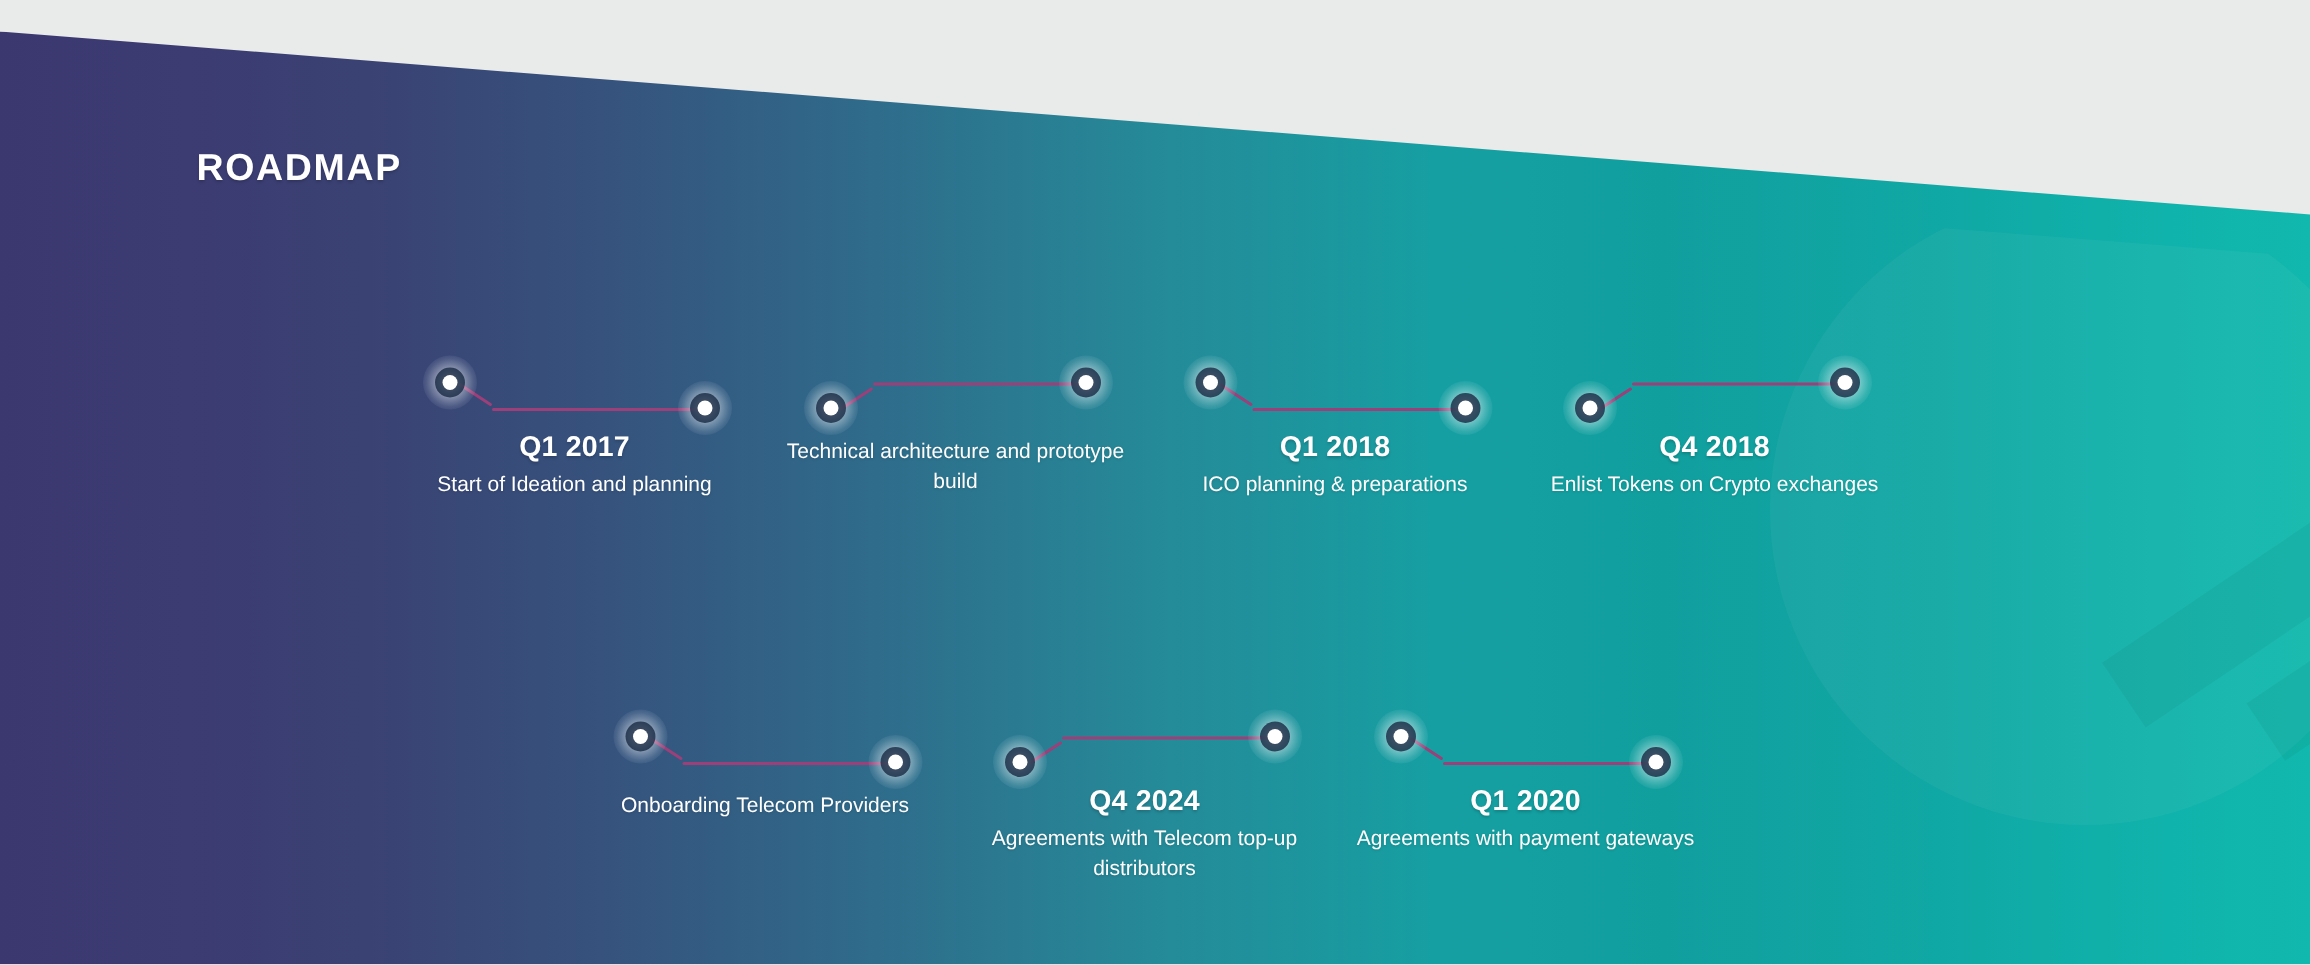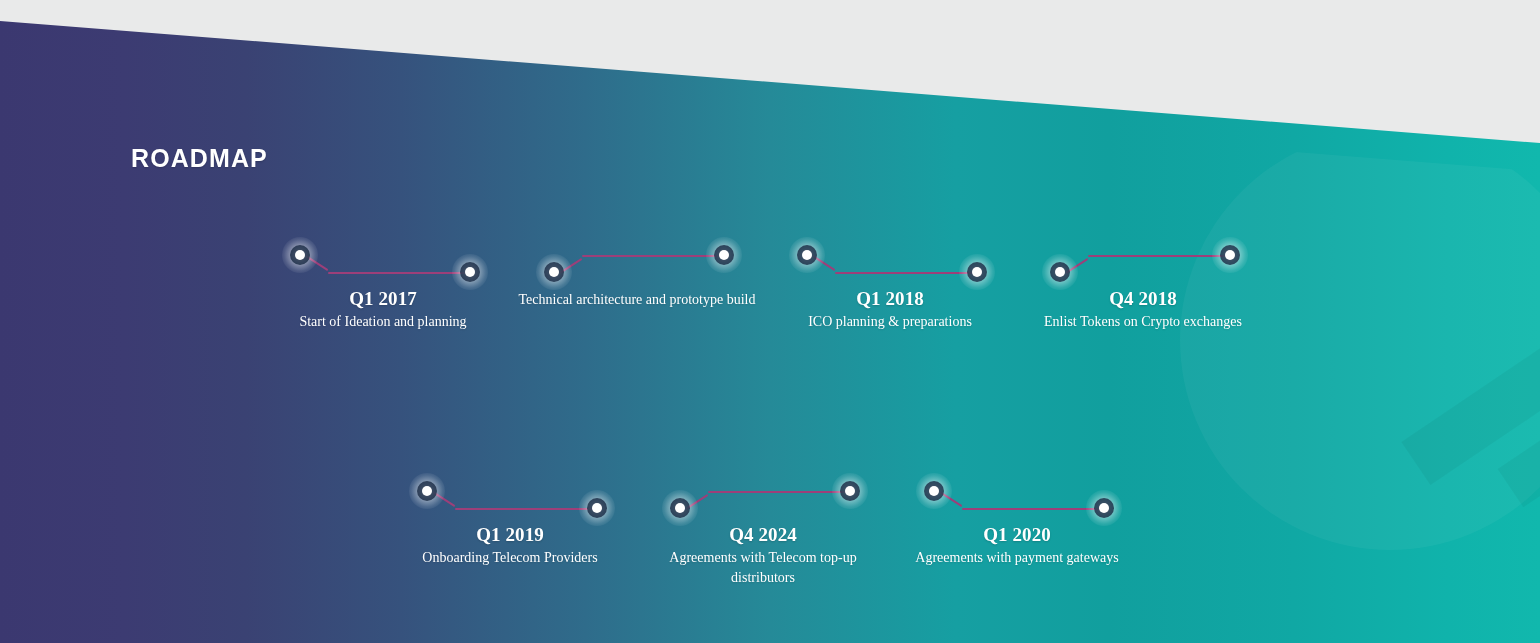--- a/index.html
+++ b/index.html
@@ -44,25 +44,24 @@
   .wm-bar{position:absolute;background:rgba(0,0,0,0.045);pointer-events:none;}
   .wm-bar.a{right:10px;top:190px;width:210px;height:52px;transform:rotate(-34deg);transform-origin:100% 50%;}
   .wm-bar.b{right:-10px;top:268px;width:120px;height:46px;transform:rotate(-34deg);transform-origin:100% 50%;}
 
   
   .roadmap-title{
     position:absolute;left:131px;top:98px;
     font-size:25px;font-weight:bold;color:#ffffff;
     letter-spacing:1.1px;
     text-shadow:0 1px 2px rgba(0,0,0,.18);
-    margin-top:46px;
-  }
-
-  
-  .milestone{position:absolute;width:250px;font-family:Liberation Serif, serif;}
+  }
+
+  
+  .milestone{position:absolute;width:250px;}
   .track{position:relative;width:250px;height:60px;}
 
   
   .seg{position:absolute;background:#9d3f79;height:2px;border-radius:1px;}
   .seg.diag{width:26px;}
   .seg.horiz{}
 
   
   .node{position:absolute;width:36px;height:36px;margin-left:-18px;margin-top:-18px;}
   .node .glow{
@@ -188,21 +187,20 @@
             <div class="glow"></div>
             <div class="ring"></div>
             <div class="core" style="background: rgb(255, 255, 255);"></div>
           </div>
           <div class="node" style="left: 212px; top: 44px;">
             <div class="glow"></div>
             <div class="ring"></div>
             <div class="core" style="background: rgb(255, 255, 255);"></div>
           </div>
         </div>
-        <div class="ms-title">Q1 2019</div>
         <div class="ms-desc">Onboarding Telecom Providers</div>
       </div>
       <div class="milestone" style="left: 638px; top: 464px;">
         <div class="track">
           <div class="seg diag" style="background: rgb(157, 63, 121); left: 48px; top: 44px; transform: rotate(-33deg); transform-origin: 0px 50%;"></div>
           <div class="seg horiz" style="background: rgb(157, 63, 121); left: 70px; top: 27px; width: 142px;"></div>
           <div class="node" style="left: 42px; top: 44px;">
             <div class="glow"></div>
             <div class="ring"></div>
             <div class="core" style="background: rgb(255, 255, 255);"></div>

